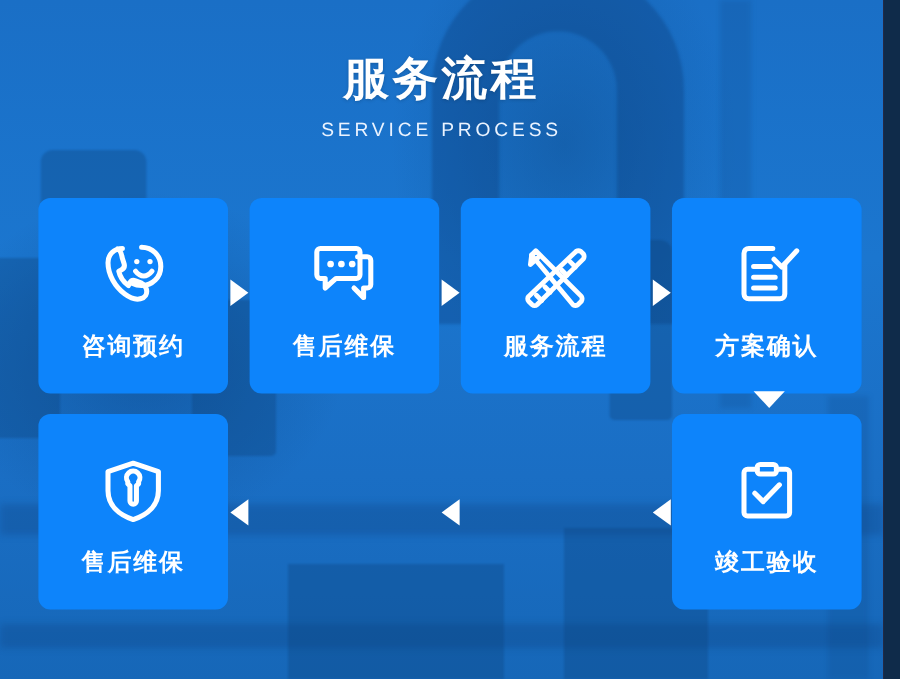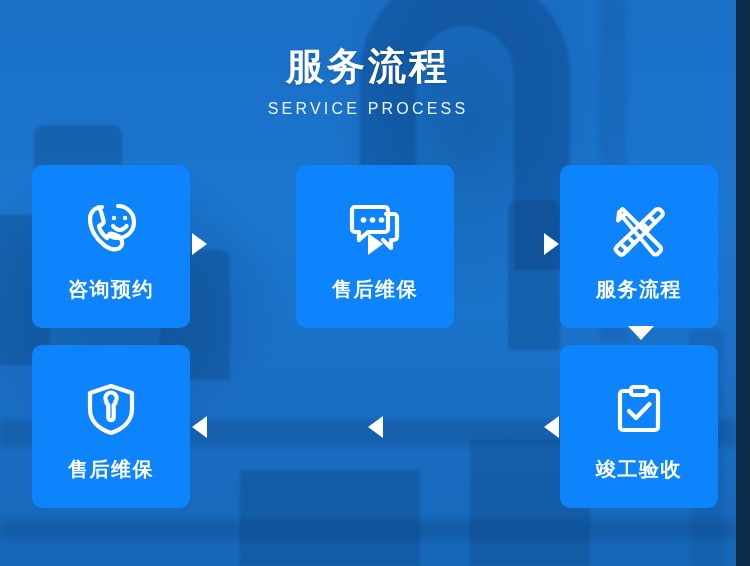--- a/index.html
+++ b/index.html
@@ -218,20 +218,30 @@
           </g>
           <g>
             <path d="M50 13.5 a4 4 0 0 1 4 0 l 2.2 2.2 a4 4 0 0 1 0 4 L17.5 58 a3 3 0 0 1-4 0 l-3-3 a3 3 0 0 1 0-4 Z"></path>
             <path d="M45 22l4.5 4.5M38 29l4.5 4.5M24 43l4.5 4.5M17 50l4.5 4.5"></path>
           </g>
         </svg>
       </div>
       <div class="card-label">服务流程</div>
     </div>
 
+    <div class="card">
+      <div class="card-icon">
+        <svg width="66" height="66" viewBox="0 0 66 66" fill="none" stroke="#ffffff" stroke-width="4.2" stroke-linecap="round" stroke-linejoin="round">
+          <path d="M48 24v25a4 4 0 0 1-4 4H18a4 4 0 0 1-4-4V15a4 4 0 0 1 4-4h20"></path>
+          <path d="M22 26h14M22 35h18M22 44h18"></path>
+          <path d="M39 20l6.5 6.5L58 13"></path>
+        </svg>
+      </div>
+      <div class="card-label">方案确认</div>
+    </div>
   </div>
 
   <div class="row" id="row-bottom">
 
     <div class="card">
       <div class="card-icon">
         <svg width="66" height="66" viewBox="0 0 66 66" fill="none" stroke="#ffffff" stroke-width="4.2" stroke-linecap="round" stroke-linejoin="round">
           <path d="M33 10 L54 17 v16 c0 12-9 20-21 24 -12-4-21-12-21-24 V17 Z"></path>
           <path d="M37.5 25.5a5.6 5.6 0 1 0-9 0 l0 1.6 1.8 1.8 v12.6 a2.7 2.7 0 0 0 5.4 0 V28.9 l1.8-1.8 Z"></path>
         </svg>

